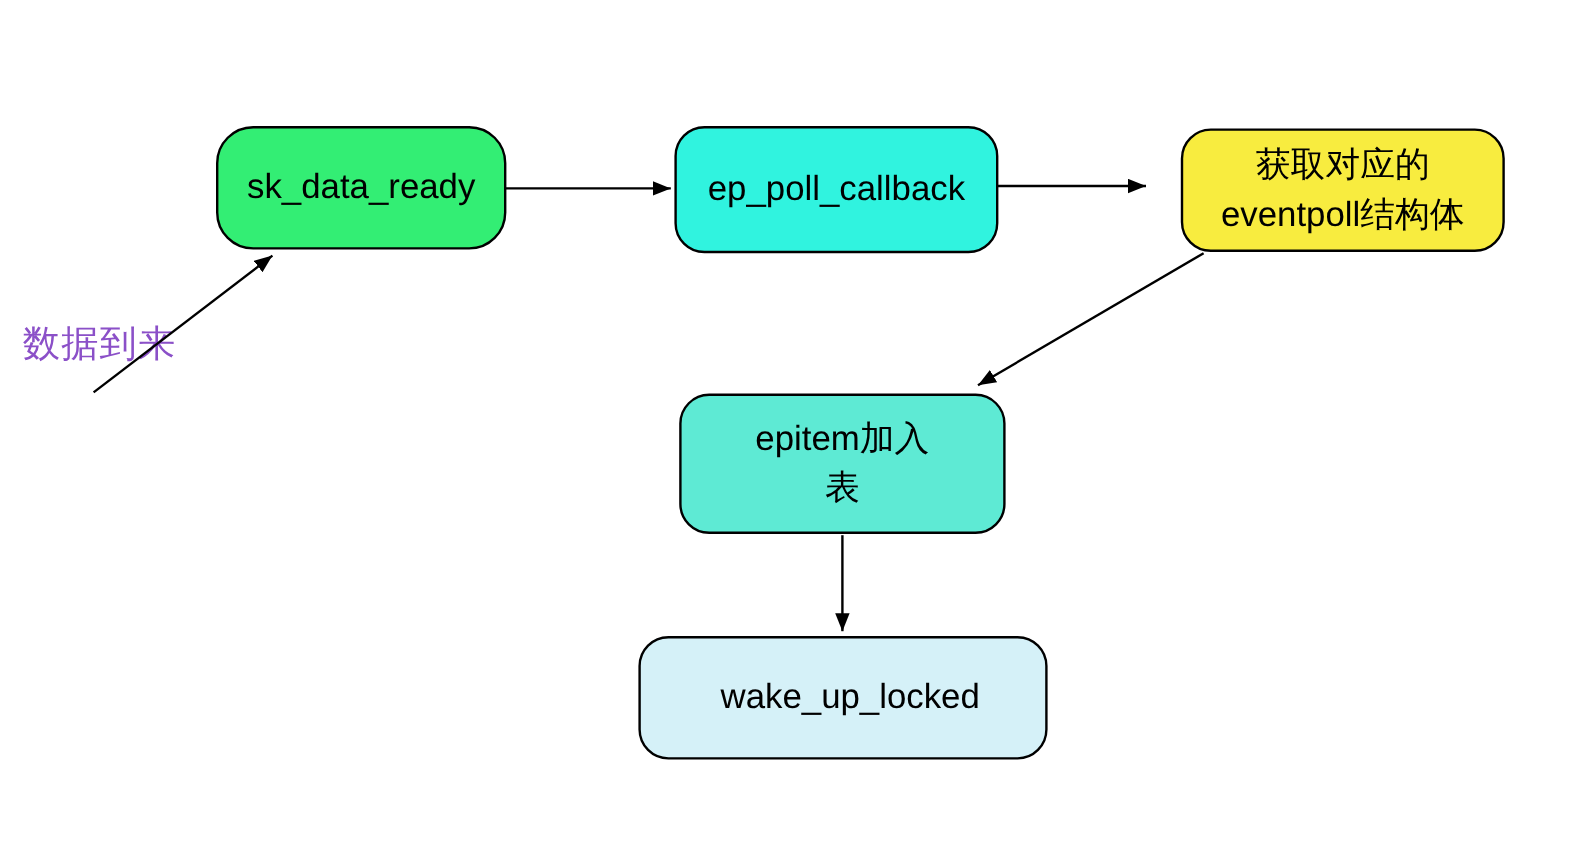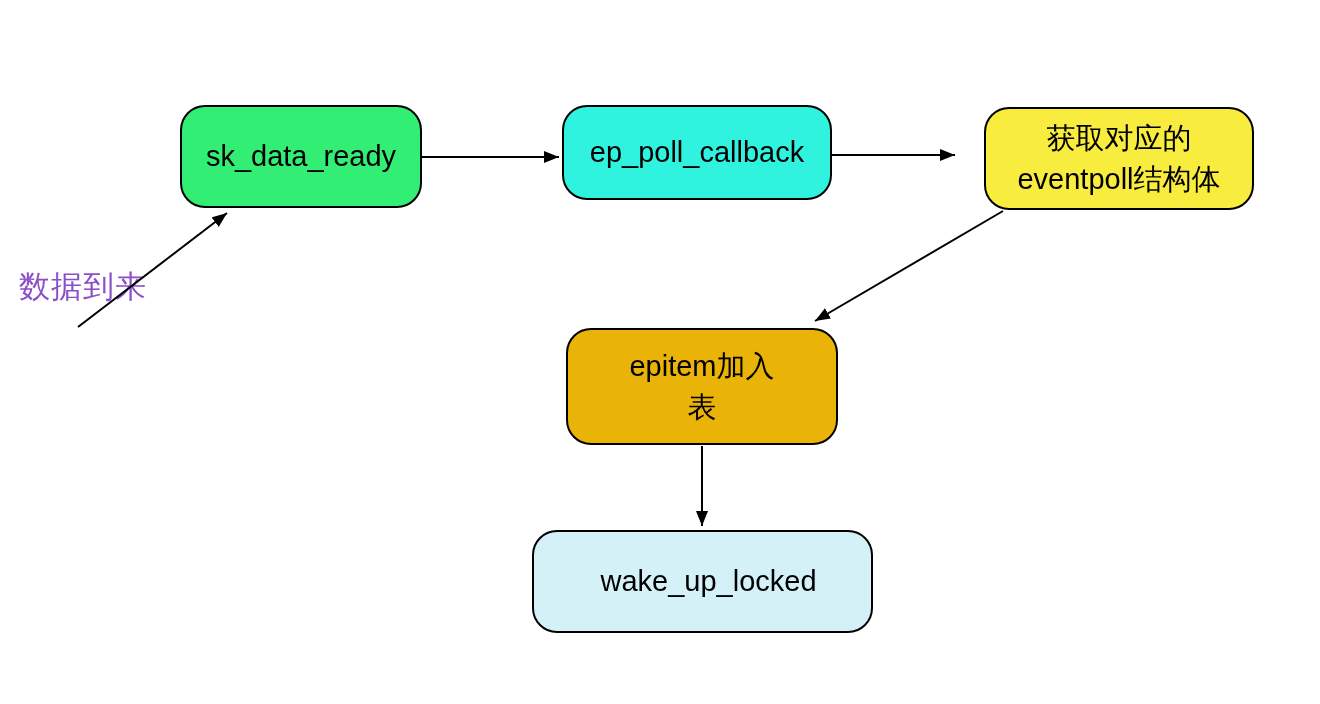--- a/index.html
+++ b/index.html
@@ -28,22 +28,22 @@
     border-radius: 25px;
     display: flex;
     flex-direction: column;
     align-items: center;
     justify-content: center;
     text-align: center;
     font-size: 29px;
     color: #000000;
     line-height: 1.38;
   }
-  .node-sk    { left: 180px; top: 105px; width: 242px; height: 103px; }
-  .node-ep    { left: 562px; top: 105px; width: 270px; height: 95px; }
+  .node-sk    { left: 180px; top: 105px; width: 242px; height: 103px; border-radius: 31px; }
+  .node-ep    { left: 562px; top: 105px; width: 270px; height: 106px; }
   .node-get   { left: 984px; top: 107px; width: 270px; height: 103px; }
   .node-item  { left: 566px; top: 328px; width: 272px; height: 117px; }
   .node-wake  { left: 532px; top: 530px; width: 341px; height: 103px; }
   .annotation {
     position: absolute;
     left: 19px; top: 266px;
     z-index: 0;
     font-size: 31px;
     letter-spacing: 1px;
     white-space: nowrap;
@@ -77,21 +77,21 @@
 
   <div class="node node-ep" style="background-color: rgb(48, 243, 223);">
     <span>ep_poll_callback</span>
   </div>
 
   <div class="node node-get" style="background-color: rgb(248, 236, 63);">
     <span>获取对应的</span>
     <span>eventpoll结构体</span>
   </div>
 
-  <div class="node node-item" style="background-color: #eab308;">
+  <div class="node node-item" style="background-color: #5eead4;">
     <span>epitem加入</span>
     <span>表</span>
   </div>
 
   <div class="node node-wake" style="background-color: rgb(213, 241, 248); padding-left: 12px;">
     <span>wake_up_locked</span>
   </div>
 
 </div>
 

